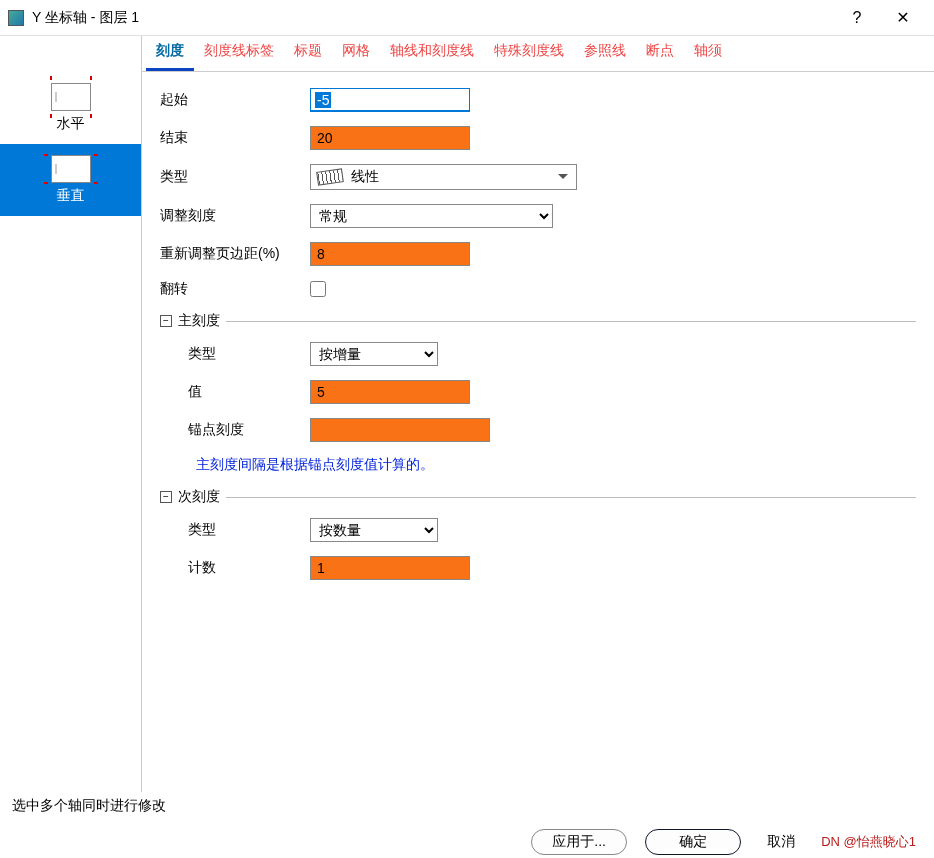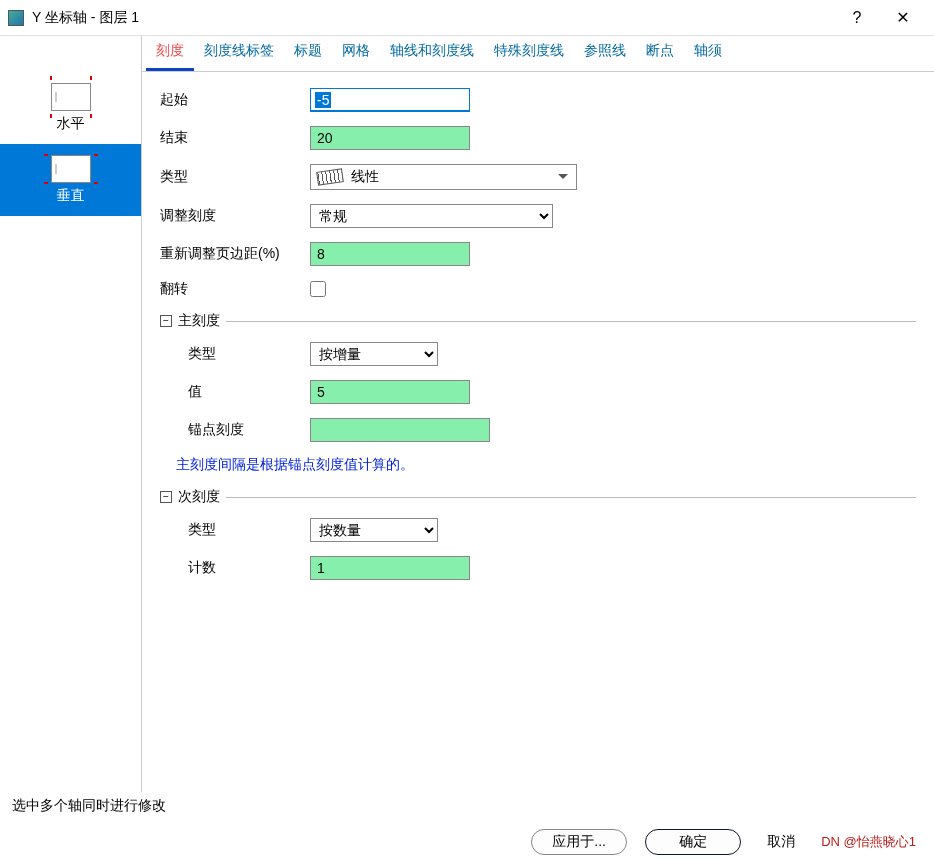--- a/index.html
+++ b/index.html
@@ -18,44 +18,44 @@
 .sidebar-item .axis-icon::before { content:""; position:absolute; left:3px; right:3px; top:8px; height:10px; background:linear-gradient(90deg,#555 0,#555 2px,transparent 2px,transparent 4px) repeat-x; opacity:.3; }
 .axis-h-marks { position:absolute; left:-4px; right:-4px; top:-6px; bottom:-6px; }
 .axis-h-marks::before,.axis-h-marks::after { content:""; position:absolute; left:2px; right:2px; height:4px; border-left:2px solid #d00; border-right:2px solid #d00; }
 .axis-h-marks::before{top:-2px;} .axis-h-marks::after{bottom:-2px;}
 .axis-v-marks::before,.axis-v-marks::after { content:""; position:absolute; top:2px; bottom:2px; width:4px; border-top:2px solid #d00; border-bottom:2px solid #d00; }
 .axis-v-marks { position:absolute; left:-6px; right:-6px; top:-4px; bottom:-4px; }
 .axis-v-marks::before{left:-2px;} .axis-v-marks::after{right:-2px;}
 
 .content { flex:1; display:flex; flex-direction:column; }
 .tabs { display:flex; border-bottom:1px solid #ccc; padding-left:4px; height:36px; align-items:flex-end; }
-.tab { padding:6px 10px 8px; color:#0369a1; cursor:pointer; border-bottom:3px solid transparent; }
-.tab.active { color:#ef4444; border-bottom:3px solid #0b45c1; font-weight:400; }
+.tab { padding:6px 10px 8px; color:#ef4444; cursor:pointer; border-bottom:3px solid transparent; }
+.tab.active { color:#0369a1; border-bottom:3px solid #0b45c1; font-weight:700; }
 
 .panel { flex:1; padding:16px 18px; overflow:auto; }
 .form-row { display:flex; align-items:center; margin-bottom:14px; }
 .form-row .label { width:150px; color:#000; }
 .form-row .label.indent { padding-left:28px; width:150px; }
-input[type=text] { height:24px; border:1px solid #888; padding:0 6px; background:#86efac; }
+input[type=text] { height:24px; border:1px solid #888; padding:0 6px; background:#f97316; }
 .input-160 { width:160px; }
 .input-180 { width:180px; }
 .sel-text { background:#0078d7; color:#fff; padding:0 2px; }
 .focused { border:1px solid #0078d7; border-bottom:2px solid #0078d7; }
 select { height:24px; border:1px solid #888; background:#fff; padding:0 4px; }
 .select-240 { width:243px; }
 .select-128 { width:128px; }
 .combo-linear { width:267px; height:26px; border:1px solid #888; display:flex; align-items:center; padding:0 6px; gap:8px; position:relative; }
 .combo-linear::after { content:""; position:absolute; right:8px; top:9px; border:5px solid transparent; border-top-color:#555; }
 .ruler-icon { width:26px; height:14px; border:1px solid #555; background:repeating-linear-gradient(90deg,#555 0 1px,transparent 1px 4px); transform:rotate(-8deg); }
 input[type=checkbox]{ width:16px; height:16px; }
 
 .group-header { display:flex; align-items:center; gap:6px; margin:8px 0 12px; }
 .group-toggle { width:12px; height:12px; border:1px solid #555; font-size:10px; line-height:10px; text-align:center; }
 .group-line { flex:1; height:1px; background:#bbb; }
-.hint { color:#0020dd; margin-left:16px; margin-bottom:14px; }
+.hint { color:#0020dd; margin-left:36px; margin-bottom:14px; }
 
 .footer-hint { padding:4px 12px; color:#000; border-top:1px solid transparent; }
 .button-bar { display:flex; justify-content:flex-end; gap:18px; padding:10px 18px; align-items:center; }
 .btn { min-width:96px; height:26px; border:1px solid #888; background:#fdfdfd; border-radius:13px; cursor:pointer; }
 .btn.primary { border:1px solid #0f172a; }
 .link-cancel { color:#000; cursor:pointer; padding:0 8px; }
 .watermark { color:#b91c1c; font-size:13px; }
 </style>
 </head>
 <body>

